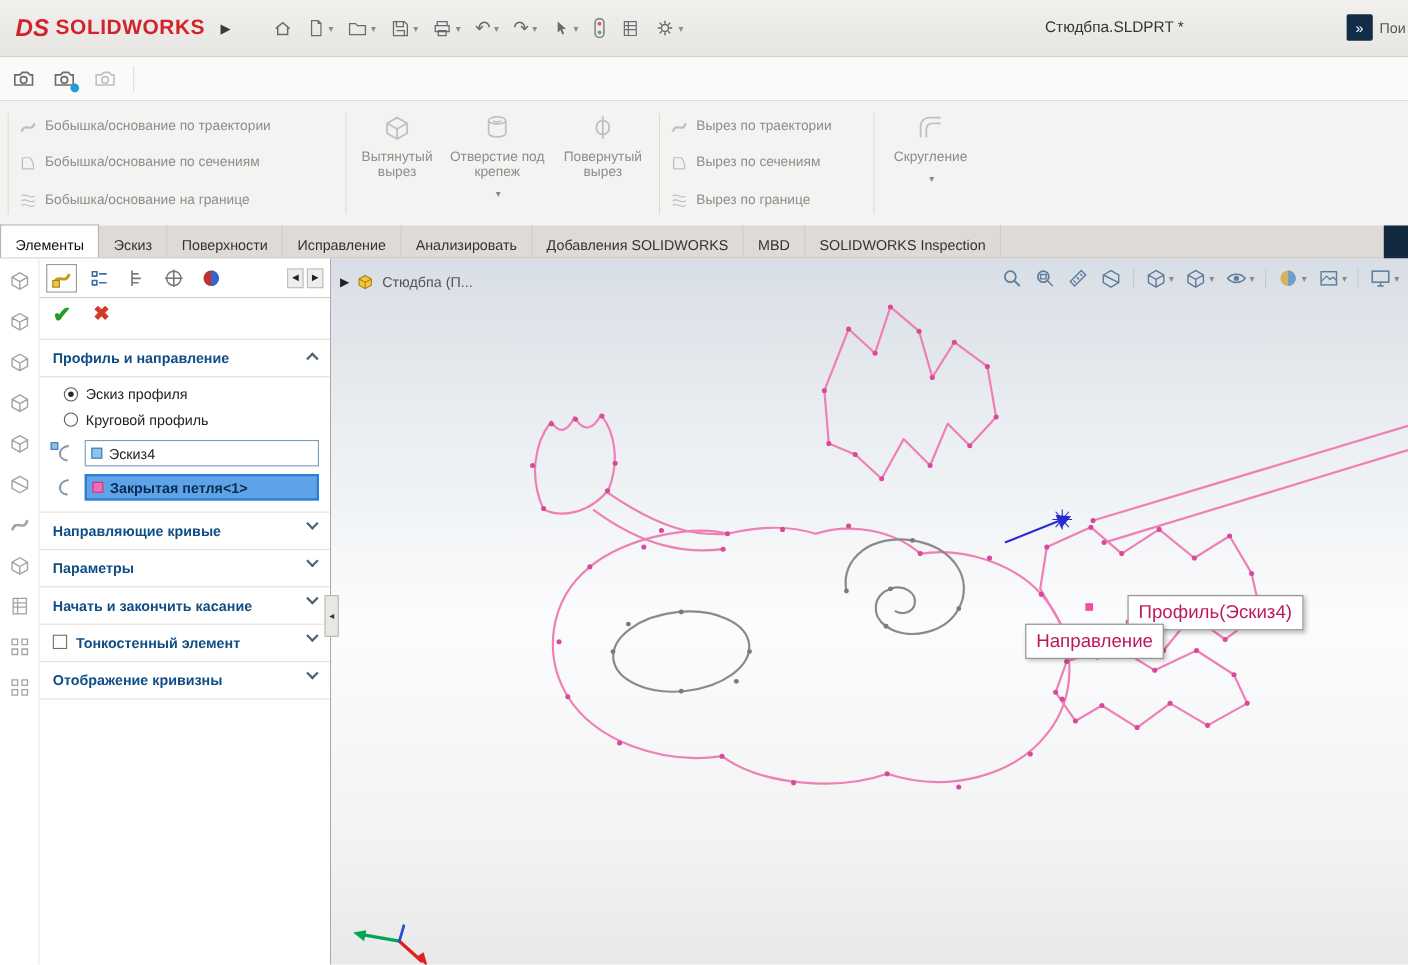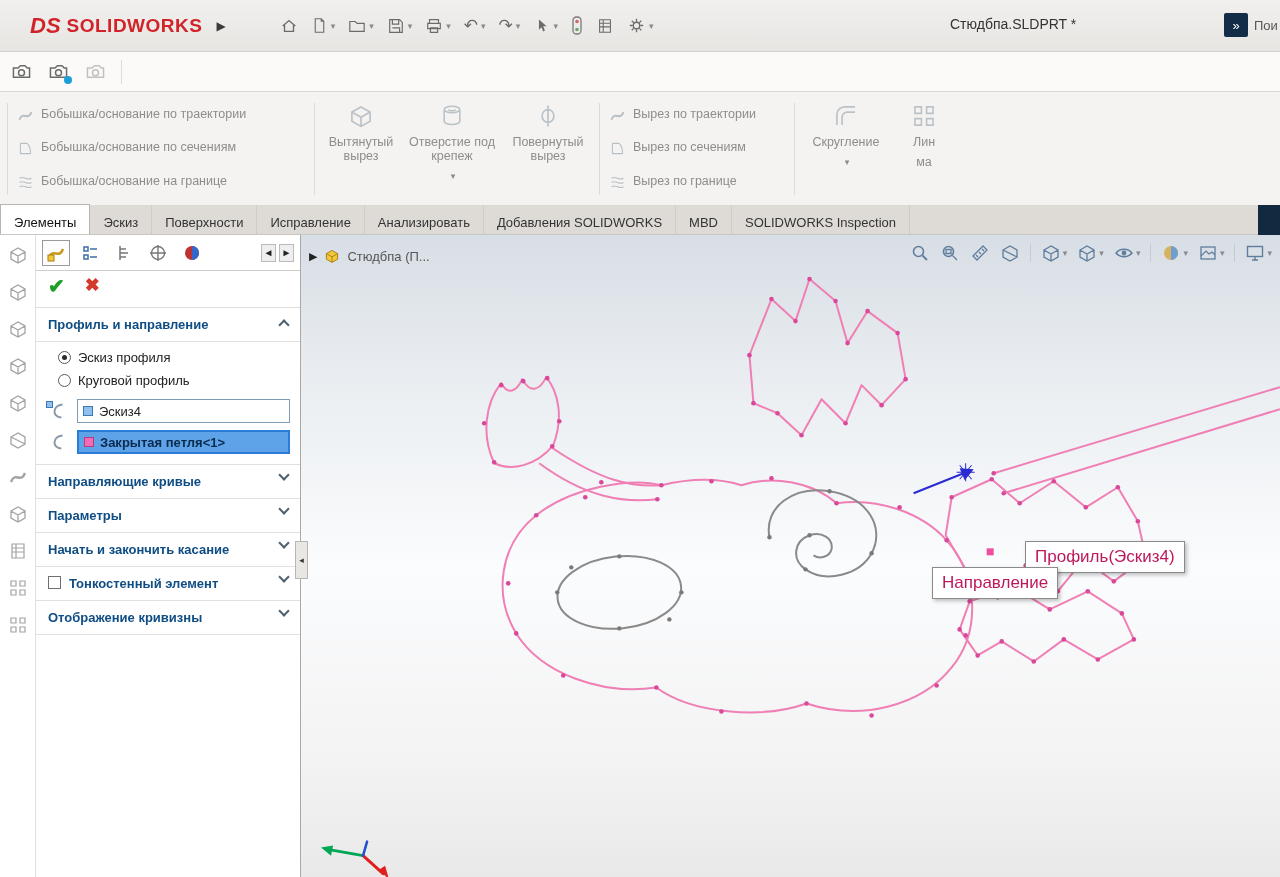--- a/index.html
+++ b/index.html
@@ -5,21 +5,21 @@
   *{box-sizing:border-box;margin:0;padding:0}
   html,body{width:1280px;height:877px;overflow:hidden;background:#fff;
     font-family:"Liberation Sans",sans-serif;-webkit-font-smoothing:antialiased}
   svg{display:block}
   .ic{color:#6b6b6b}
   .caret{font-size:9px;color:#8a8a8a;margin-left:2px}
 
   
   .titlebar{position:relative;height:52px;background:linear-gradient(#f1f0ee,#e7e5e2);
     border-bottom:1px solid #d2d0cd;display:flex;align-items:center}
-  .logo{display:flex;align-items:center;gap:6px;padding:0 30px;white-space:nowrap}
+  .logo{display:flex;align-items:center;gap:6px;padding:0 14px;white-space:nowrap}
   .logo .ds{font-style:italic;font-weight:bold;font-size:22px;color:#d2232a}
   .logo .sw{font-weight:bold;font-size:19px;color:#d2232a;letter-spacing:.5px}
   .logo .flyout{color:#3a3a3a;font-size:12px;margin-left:8px}
   .tb-icons{display:flex;align-items:center;gap:13px;margin-left:24px}
   .tb-btn{display:flex;align-items:center;gap:1px;cursor:default}
   .doc-title{position:absolute;left:950px;top:16px;font-size:14px;color:#333}
   .search{position:absolute;right:0;top:10px;width:56px;height:30px;display:flex;
     align-items:center;gap:6px;overflow:hidden}
   .search .flag{width:24px;height:24px;background:#132c47;color:#fff;display:flex;
     align-items:center;justify-content:center;font-size:13px;border-radius:2px}
@@ -352,27 +352,20 @@
     </div>
   </div>
   <div class="rsep"></div>
   <div class="rgroup">
     <div class="rbig" style="width:96px">
       <svg class="ricon" width="26" height="26">
           <use href="#ifillet"></use>
         </svg>
       <span>Скругление</span>
       <span class="caret">▾</span>
-    </div>
-    <div class="rbig" style="width:60px;overflow:hidden">
-      <svg class="ricon" width="26" height="26">
-          <use href="#ipattern"></use>
-        </svg>
-      <span>Лин</span>
-      <span>ма</span>
     </div>
   </div>
 </div>
 
 <div class="tabbar">
   <div class="tab active">Элементы</div>
   <div class="tab">Эскиз</div>
   <div class="tab">Поверхности</div>
   <div class="tab">Исправление</div>
   <div class="tab">Анализировать</div>

